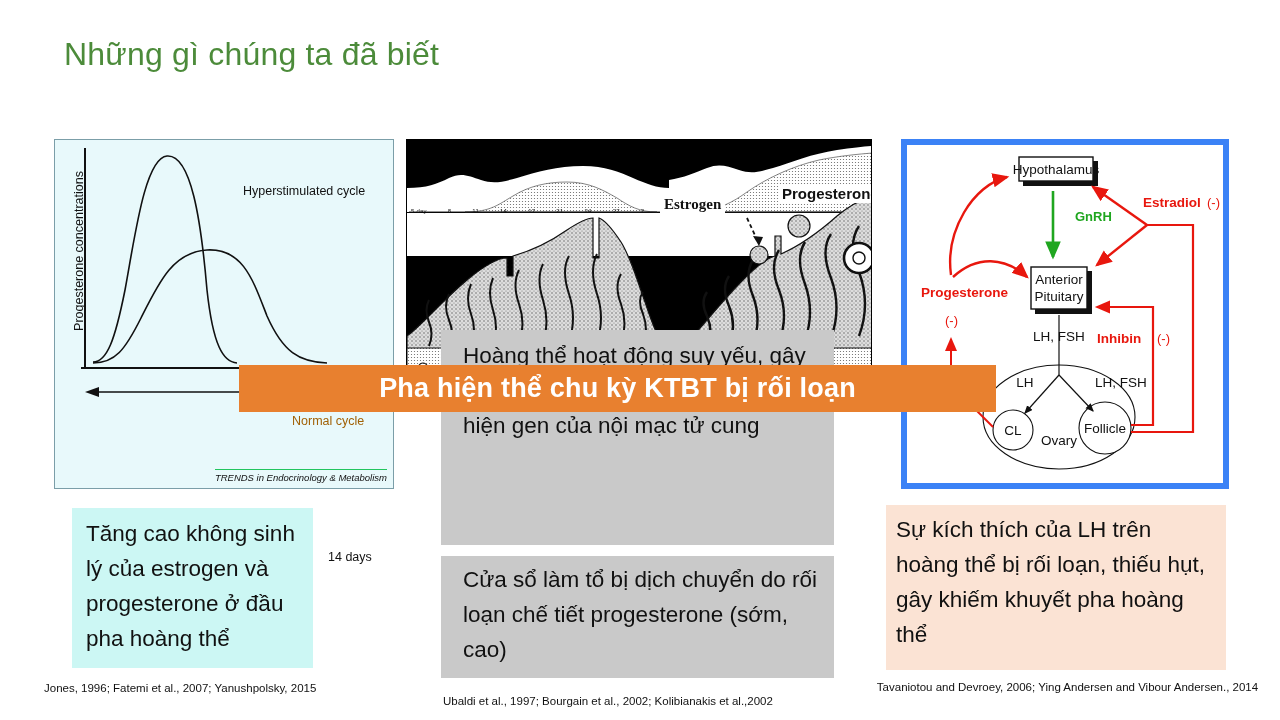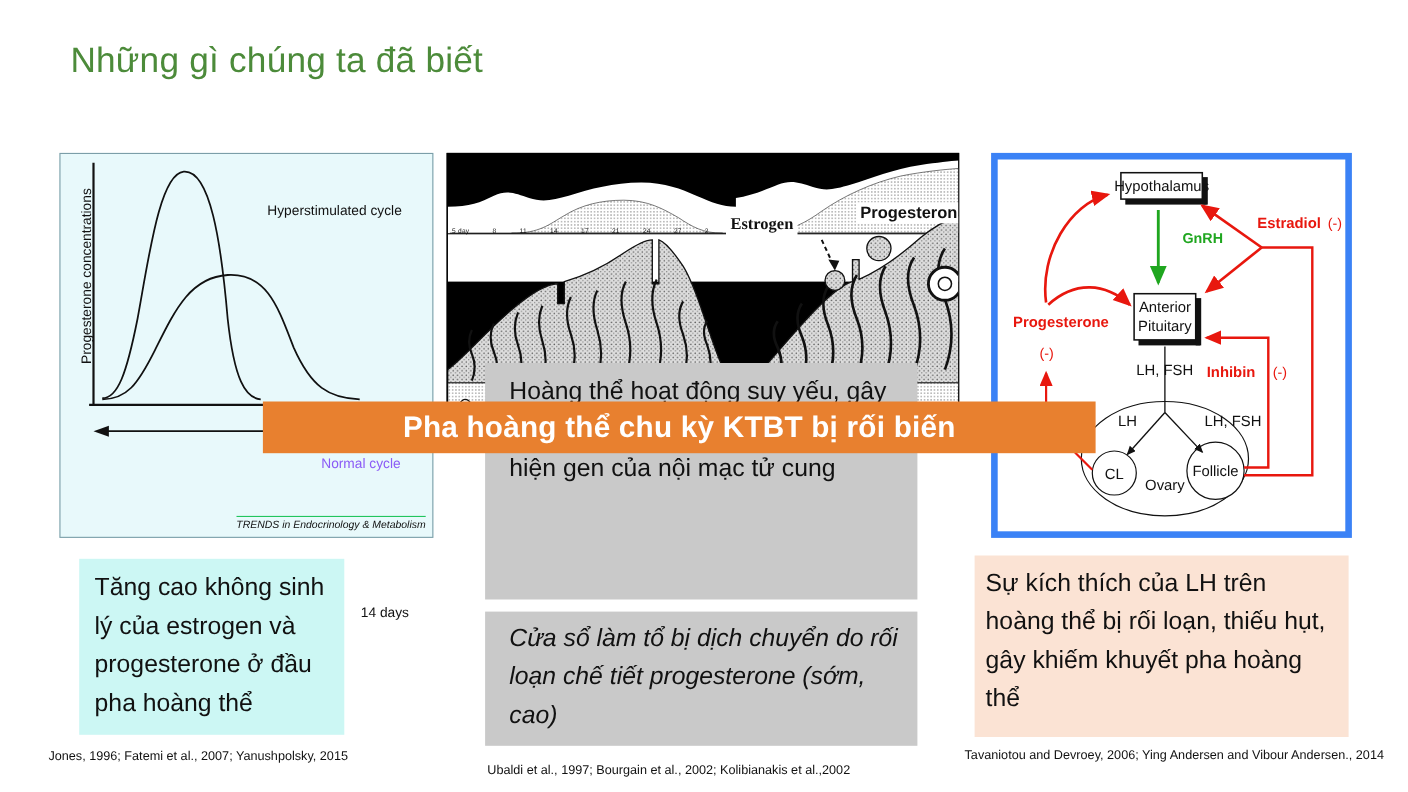--- a/index.html
+++ b/index.html
@@ -28,21 +28,21 @@
   #fig1{left:54px;top:139px;width:340px;height:350px;
         background:#E8F9FB;border:1px solid #7B9EA8;}
   #fig1 .ylab{
     position:absolute;left:-96px;top:104px;width:240px;
     transform:rotate(-90deg);
     font-size:12.5px;color:#111;text-align:center;
     font-family:"Liberation Sans", sans-serif;
   }
   #fig1 svg{position:absolute;left:0;top:0;}
   #fig1 .cap-hyper{position:absolute;left:160px;top:44px;font-size:12.5px;color:#111;margin-left:28px;}
-  #fig1 .cap-normal{position:absolute;left:237px;top:274px;font-size:12.5px;color:#8b5cf6;}
+  #fig1 .cap-normal{position:absolute;left:237px;top:274px;font-size:12.5px;color:#a16207;}
   #fig1 .cap-14{position:absolute;left:273px;top:410px;font-size:12.5px;color:#111;}
   #fig1 .cap-luteal{position:absolute;left:128px;top:432px;font-size:12.5px;color:#111;}
   #fig1 .cap-trends{
     position:absolute;right:6px;bottom:5px;font-size:9.5px;color:#111;
     font-style:italic;border-top:1px solid #22c55e;padding-top:2px;
   }
 
   
   #fig2{left:406px;top:139px;width:466px;height:230px;
         background:#000;border:1px solid #000;overflow:hidden;}
@@ -95,21 +95,21 @@
     left:441px;top:330px;width:393px;height:215px;
     background:#C9C9C9;
     padding:8px 10px 4px 22px;
     font-size:22.5px;line-height:35px;color:#111;
     z-index:10;
   }
   #box-gray2{
     left:441px;top:556px;width:393px;height:122px;
     background:#C9C9C9;
     padding:6px 15px 4px 22px;
-    font-size:22.5px;line-height:35px;color:#111;font-style:italic;
+    font-size:22.5px;line-height:35px;color:#111;
   }
   #box-peach{
     left:886px;top:505px;width:340px;height:165px;
     background:#FBE3D4;
     padding:7px 10px 4px 10px;
     font-size:22.5px;line-height:35px;color:#111;
   }
 
   
   .cite{position:absolute;font-size:11.5px;color:#111;line-height:15px;}
@@ -308,21 +308,21 @@
       <text x="190" y="198" font-family="Liberation Sans, sans-serif" font-size="13.5" font-weight="700" fill="#E8170E">Inhibin</text>
       <text x="250" y="198" font-family="Liberation Sans, sans-serif" font-size="13" fill="#E8170E">(-)</text>
     </svg>
   </div>
 
   <div class="callout" id="box-gray1">
     <p>Hoàng thể hoạt động suy yếu, gây biến đổi cấu trúc, điều hòa biểu hiện gen của nội mạc tử cung</p>
   </div>
 
   <div id="banner">
-    <span>Pha hoàng thể chu kỳ KTBT bị rối biến</span>
+    <span>Pha hiện thể chu kỳ KTBT bị rối loạn</span>
   </div>
 
   <div class="callout" id="box-gray2">
     <p>Cửa sổ làm tổ bị dịch chuyển do rối loạn chế tiết progesterone (sớm, cao)</p>
   </div>
 
   <div class="callout" id="box-cyan">
     <p>Tăng cao không sinh lý của estrogen và progesterone ở đầu pha hoàng thể</p>
   </div>
 

